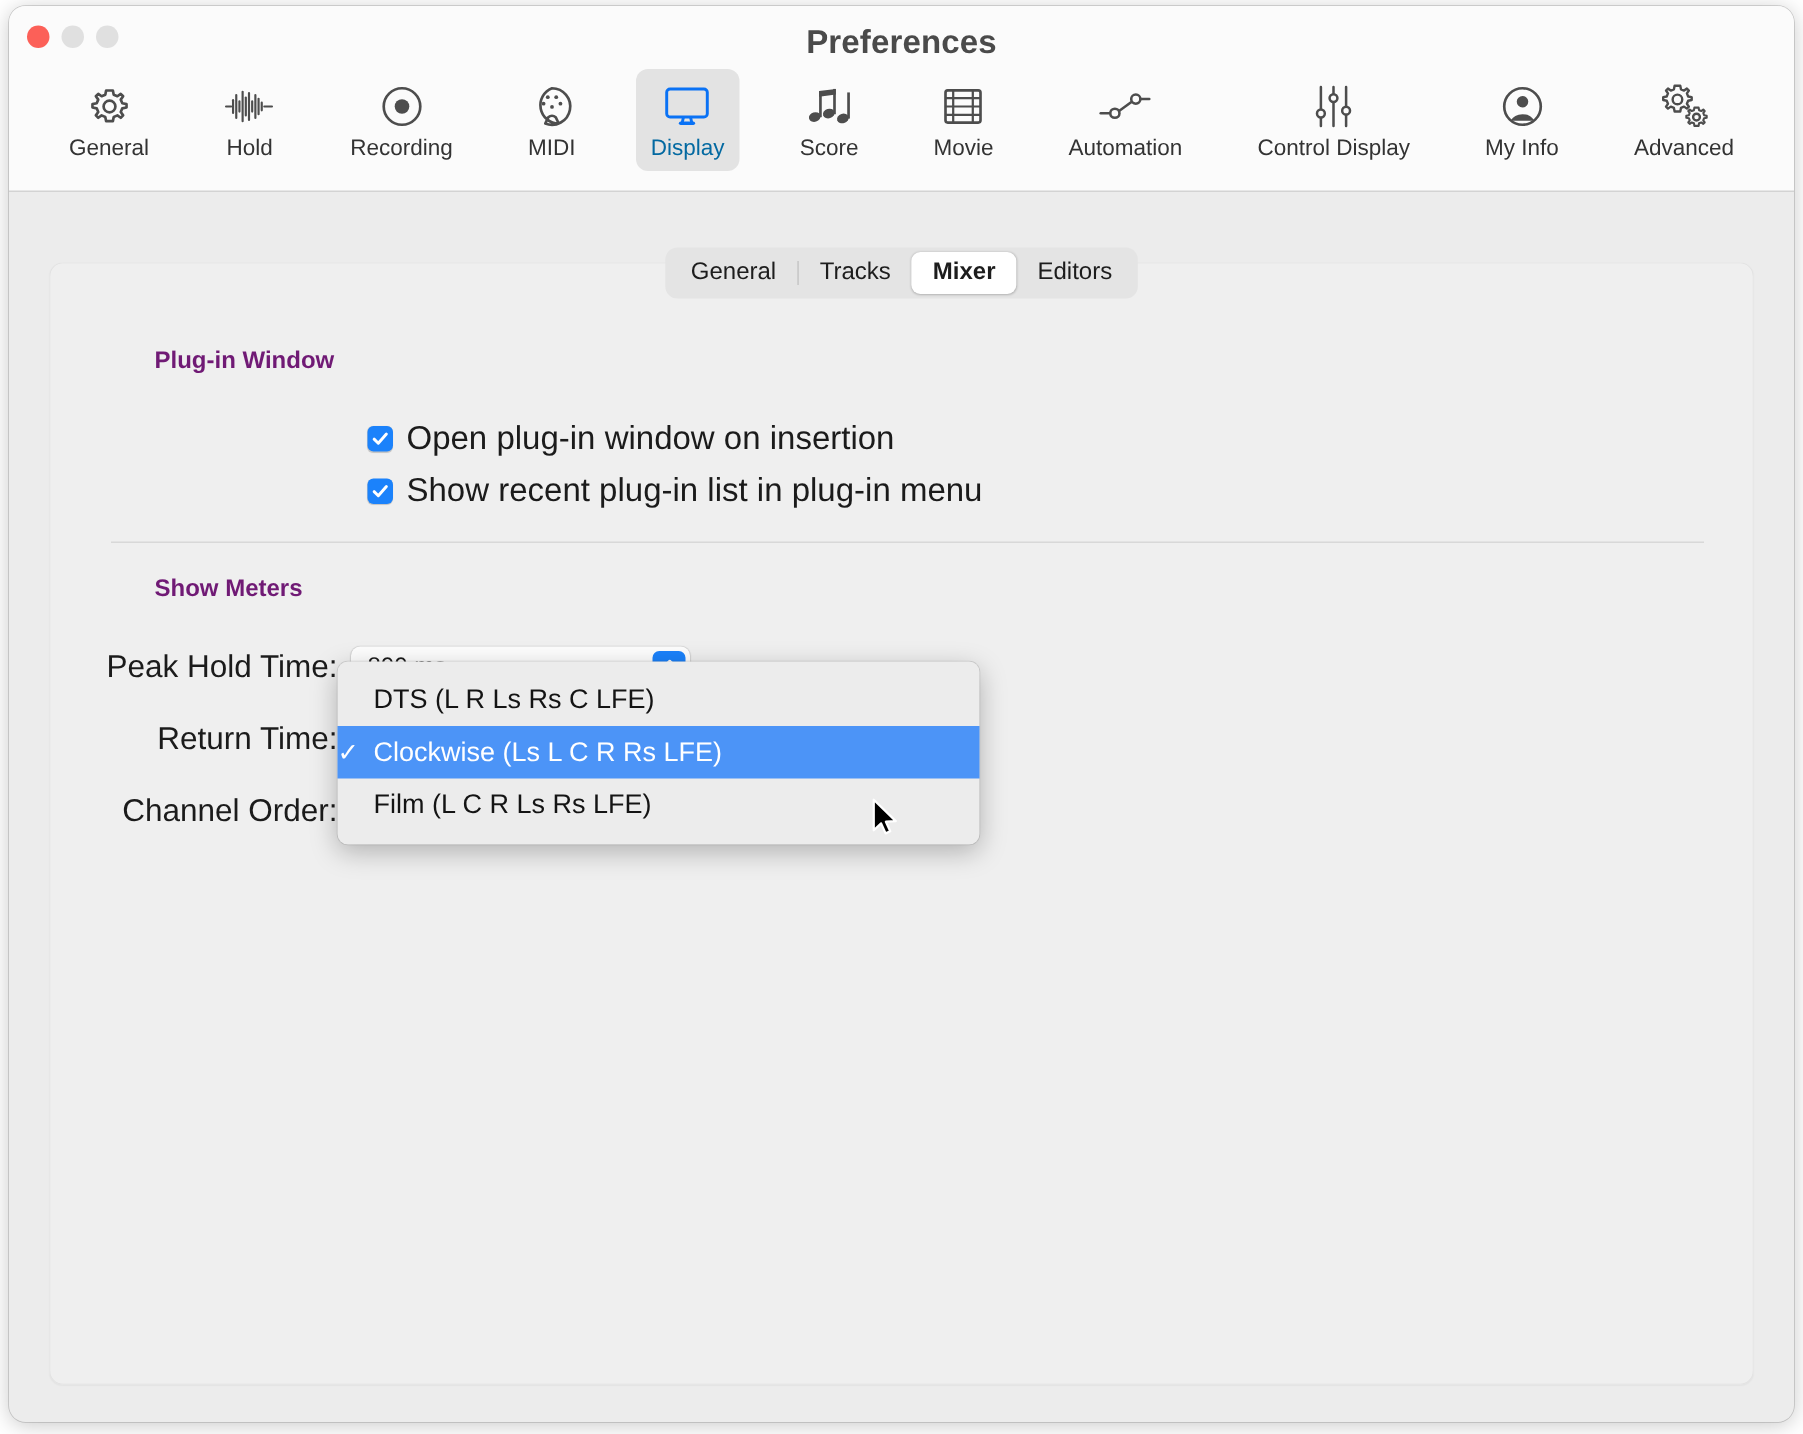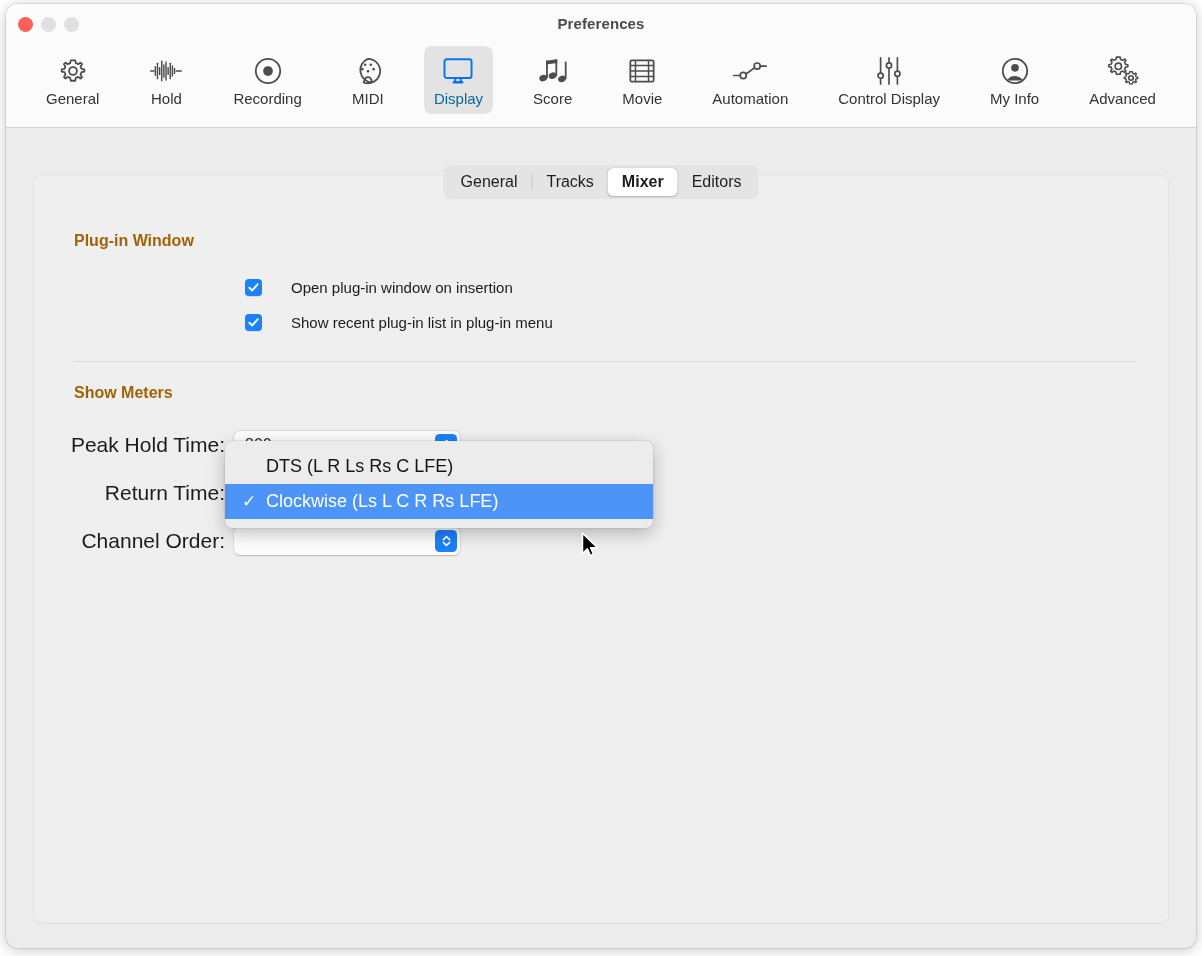--- a/index.html
+++ b/index.html
@@ -50,21 +50,21 @@
   }
   .light.close  { background: #fc6058; }
   .light.min    { background: #e0e0e0; }
   .light.max    { background: #e0e0e0; }
 
   #win-title {
     position: absolute;
     left: 0; right: 0;
     top: 11px;
     text-align: center;
-    font-size: 15px;
+    font-size: 22px;
     font-weight: bold;
     color: #4a4a4a;
     letter-spacing: 0.1px;
   }
 
   
   #toolbar {
     position: absolute;
     left: 30px;
     right: 30px;
@@ -149,21 +149,22 @@
     height: 16px;
     background: #c6c6c6;
     margin: 0 0px;
   }
 
   
   .section-title {
     position: absolute;
     font-size: 16px;
     font-weight: bold;
-    color: #a16207;
+    color: #701a75;
+    margin-left: 29px;
   }
   #plugin-title { left: 41px; top: 57px; }
   #meters-title { left: 41px; top: 209px; }
 
   .check-row {
     position: absolute;
     display: flex;
     align-items: center;
     gap: 9px;
   }
@@ -174,24 +175,23 @@
     width: 17px; height: 17px;
     border-radius: 4px;
     background: #1b82fb;
     display: flex;
     align-items: center;
     justify-content: center;
     flex: none;
     box-shadow: 0 0.5px 0.5px rgba(0,0,0,0.18);
   }
   .check-label {
-    font-size: 15px;
+    font-size: 22px;
     color: #1b1b1b;
     white-space: nowrap;
-    margin-left: 20px;
   }
 
   #divider {
     position: absolute;
     left: 41px;
     top: 186px;
     width: 1062px;
     height: 1px;
     background: #d8d8d8;
   }
@@ -257,21 +257,21 @@
     box-shadow: 0 5px 18px rgba(0,0,0,0.26), 0 0 0 0.5px rgba(0,0,0,0.12);
     padding: 8px 0 9px 0;
     z-index: 40;
     box-sizing: border-box;
   }
   .menu-item {
     position: relative;
     height: 35px;
     display: flex;
     align-items: center;
-    padding-left: 17px;
+    padding-left: 0;
     font-size: 18px;
     color: #141414;
     white-space: nowrap;
     cursor: default;
   }
   .menu-item.selected {
     background: #4c94f7;
     color: #ffffff;
   }
   .menu-check {
@@ -533,20 +533,24 @@
 
   <div id="menu">
     <div class="menu-item">
       <span class="menu-check"></span>
       <span class="menu-text">DTS (L R Ls Rs C LFE)</span>
     </div>
     <div class="menu-item selected">
       <span class="menu-check">✓</span>
       <span class="menu-text">Clockwise (Ls L C R Rs LFE)</span>
     </div>
+    <div class="menu-item">
+      <span class="menu-check"></span>
+      <span class="menu-text">Film (L C R Ls Rs LFE)</span>
+    </div>
   </div>
 
   <div id="cursor">
     <svg width="20" height="28" viewBox="0 0 20 28" fill="none">
       <path d="M1.5 1.2 L1.5 21.5 L6.4 16.9 L9.4 23.6 L12.5 22.2 L9.6 15.8 L16.2 15.4 Z" fill="#000000" stroke="#ffffff" stroke-width="1.5" stroke-linejoin="round"></path>
     </svg>
   </div>
 
 </div>
 

